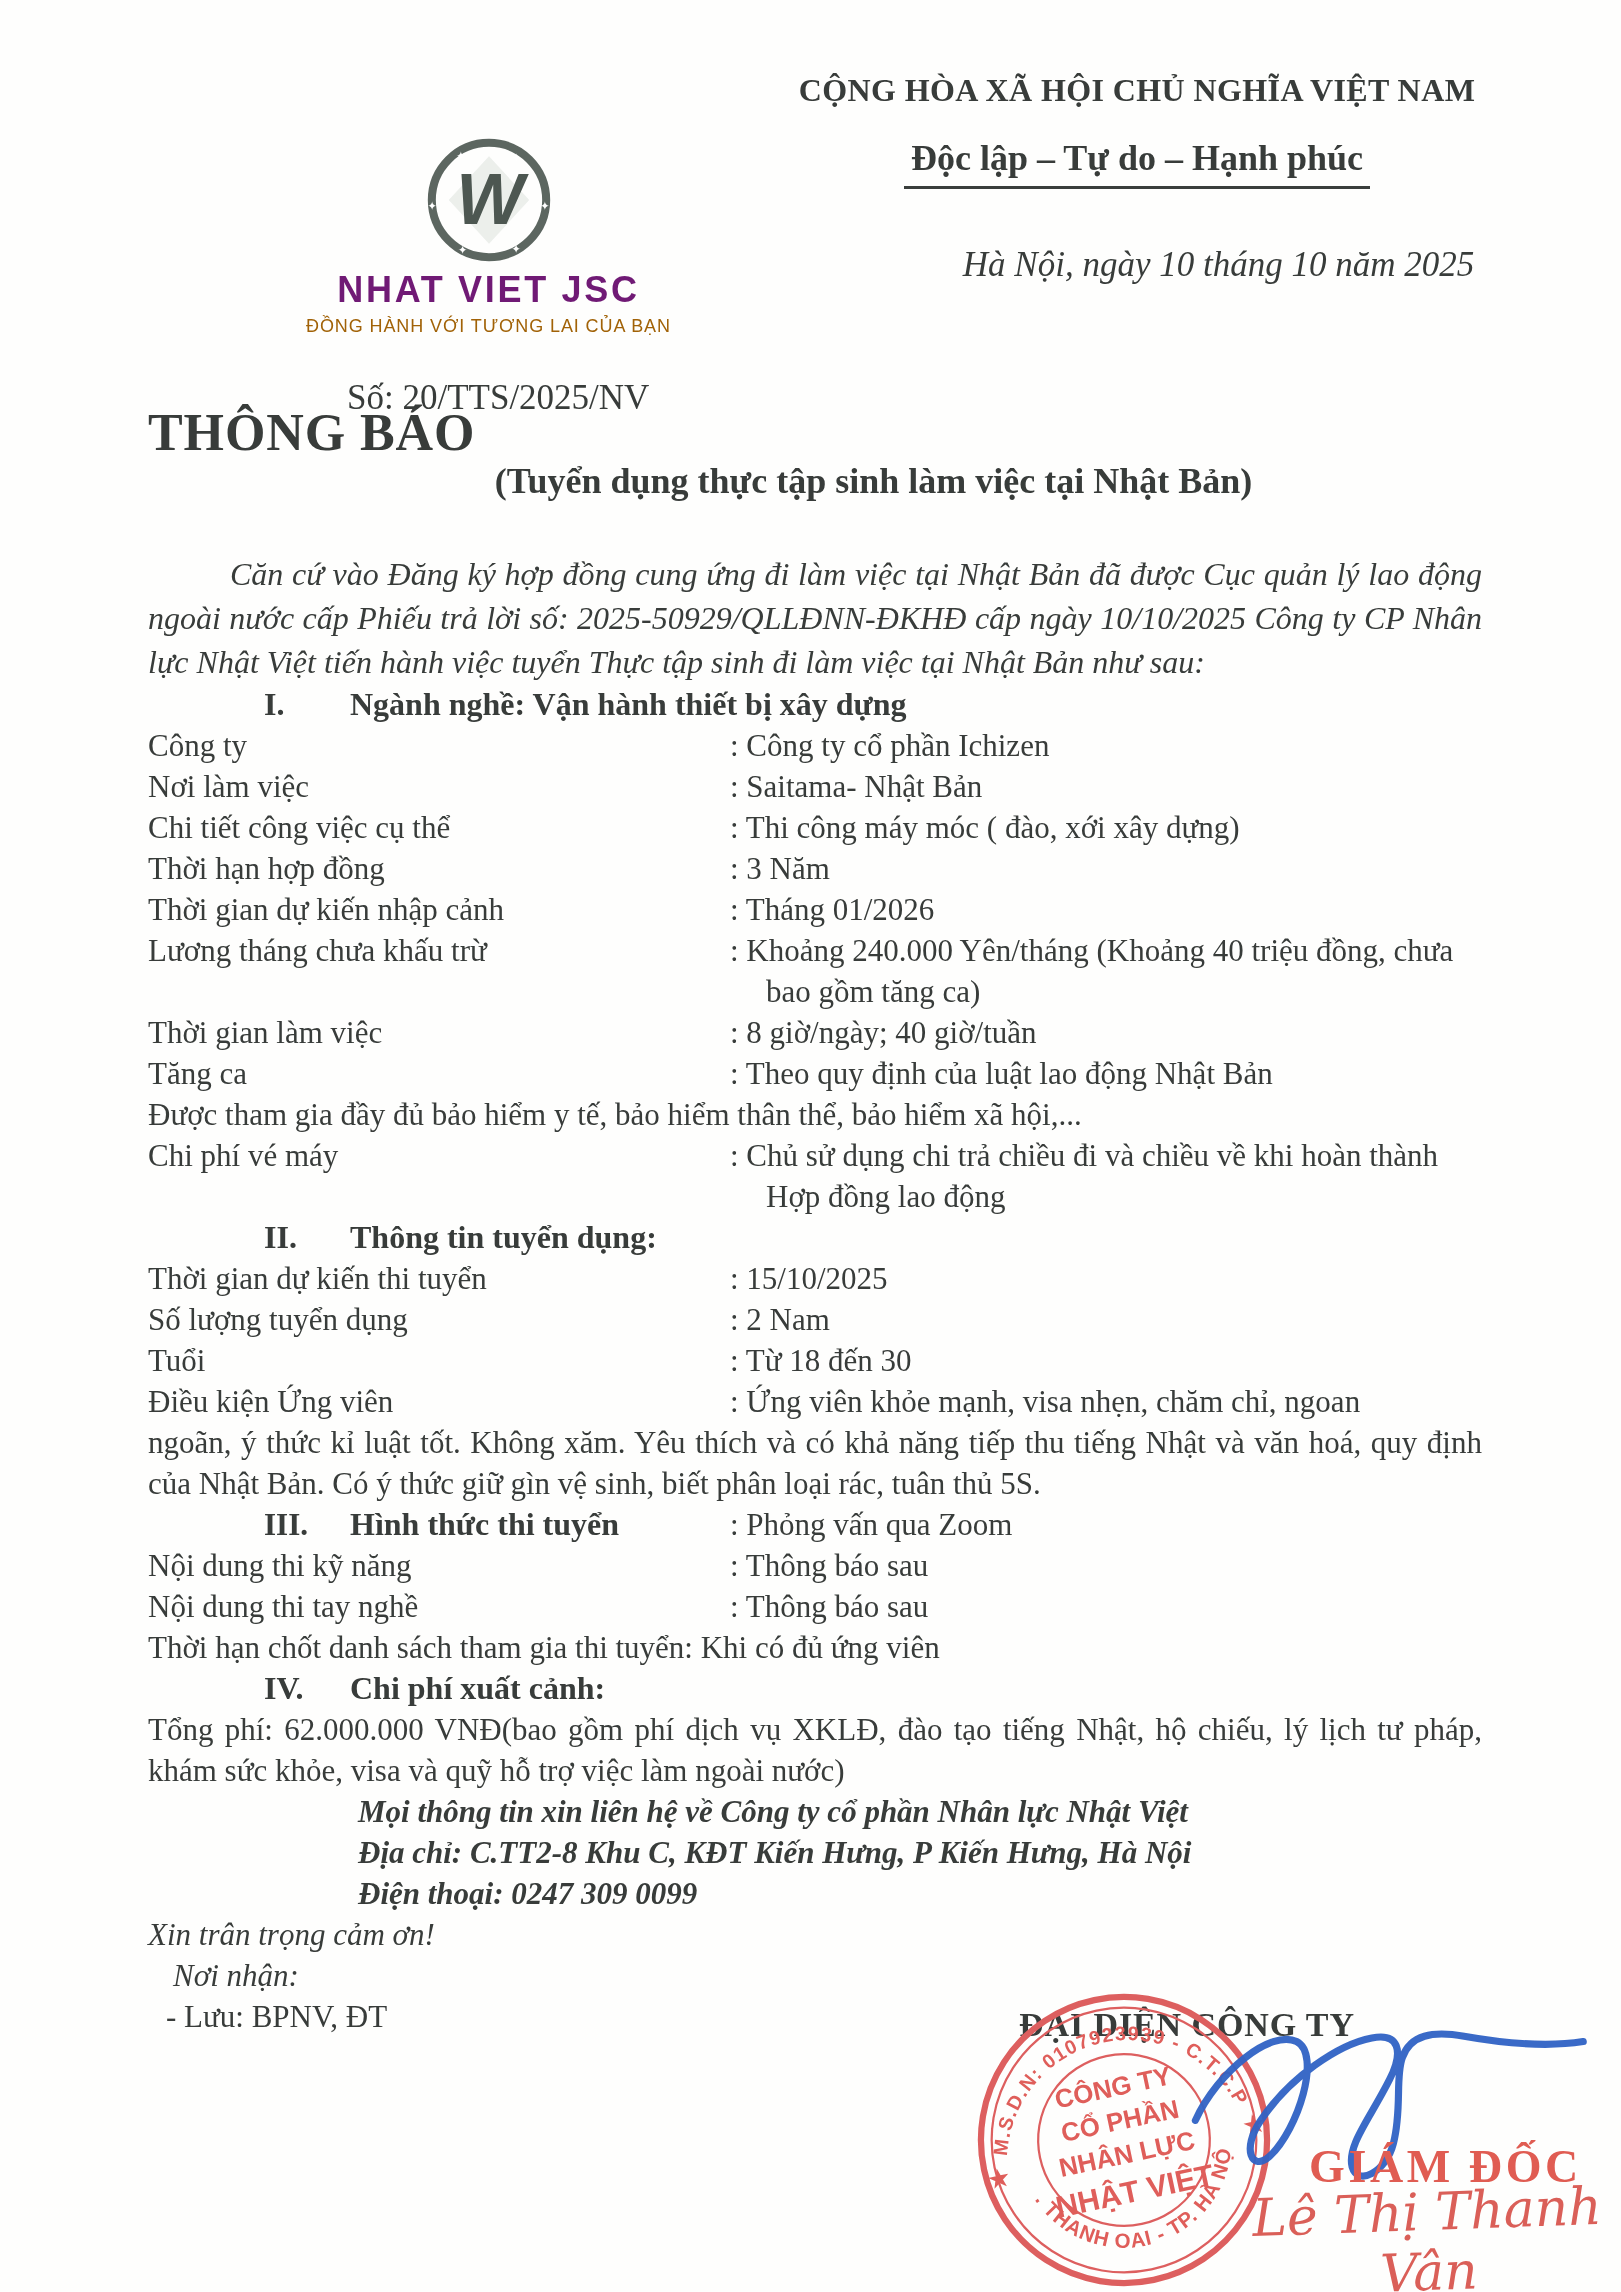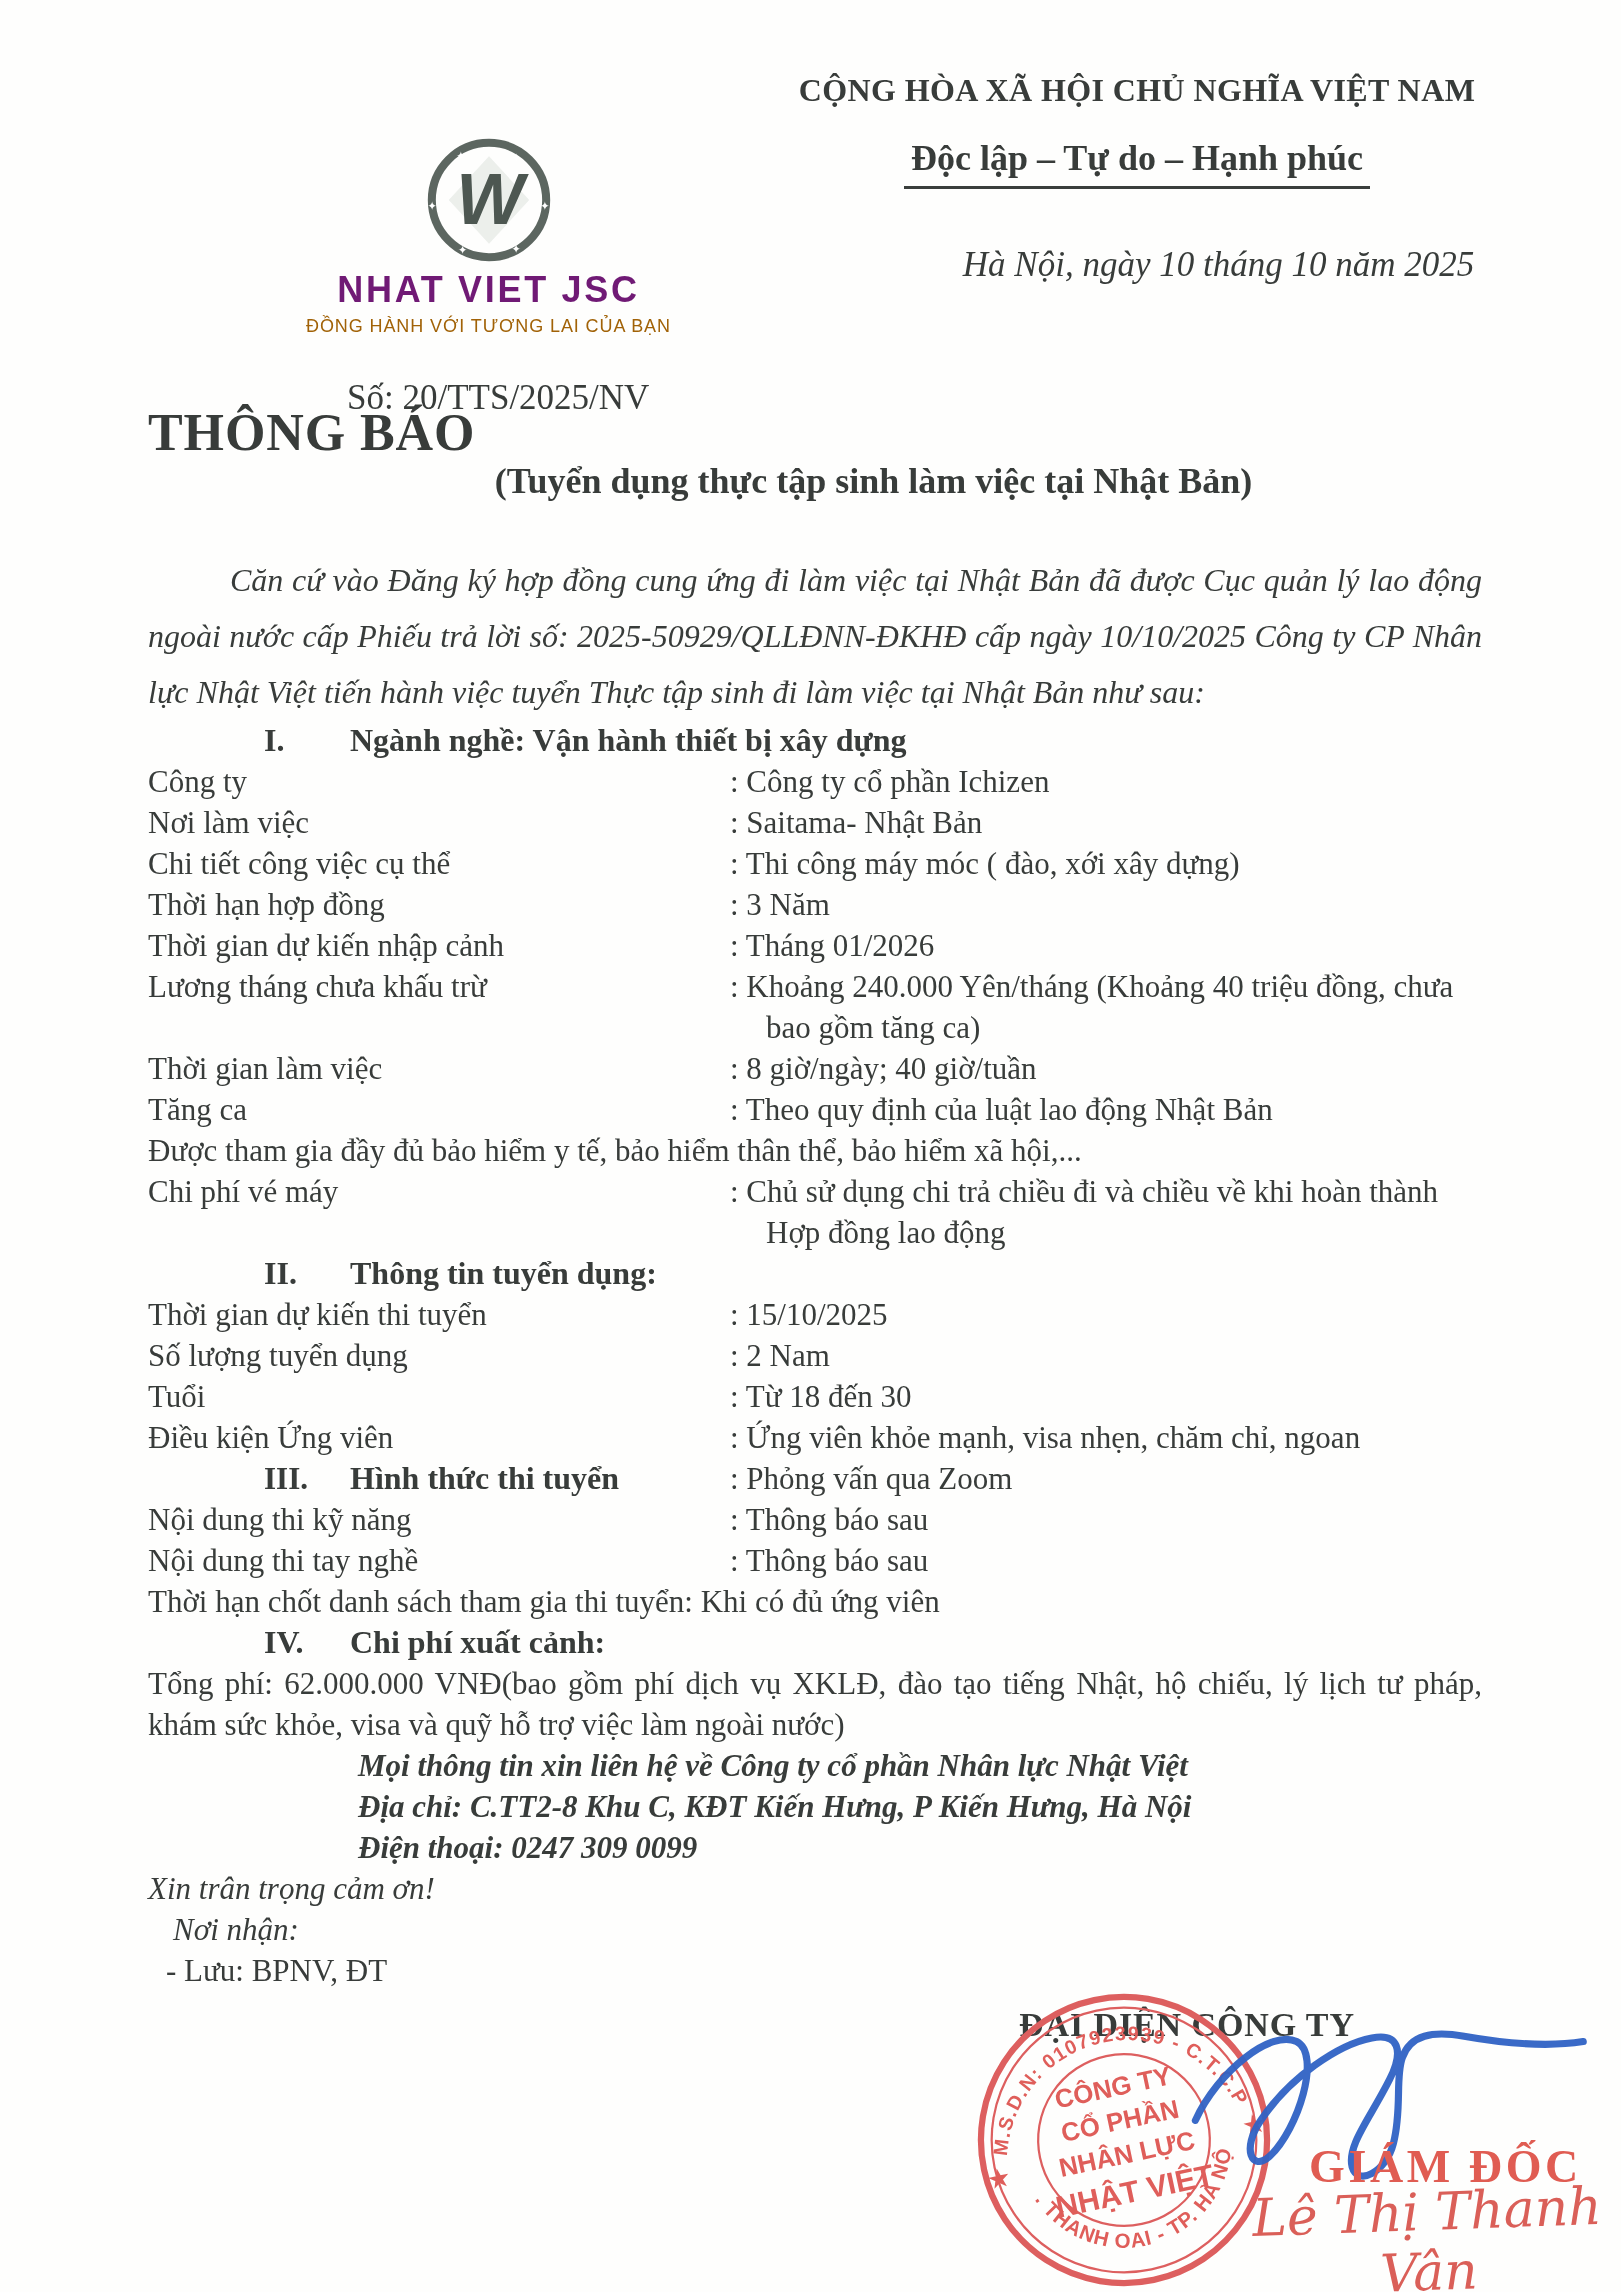--- a/index.html
+++ b/index.html
@@ -22,21 +22,21 @@
   .doc-number{position:absolute;left:347px;top:378px;font-size:35px;}
 
   
   .doc-title{position:absolute;left:148px;top:403px;width:1451px;text-align:left;
              font-size:52px;font-weight:bold;letter-spacing:0.9px;}
   .doc-subtitle{position:absolute;left:148px;top:460px;width:1451px;text-align:center;
              font-size:36px;font-weight:bold;}
 
   
   .flow{position:absolute;left:148px;top:552px;width:1334px;font-size:31px;line-height:41px;}
-  .intro{font-size:32px;font-style:italic;text-align:justify;text-indent:82px;line-height:56px;}
+  .intro{font-size:32px;font-style:italic;text-align:justify;text-indent:82px;line-height:44px;}
   .sec{font-weight:bold;font-size:32px;}
   .num{display:inline-block;margin-left:116px;width:86px;font-weight:bold;}
   .row{display:flex;}
   .lbl{flex:0 0 582px;width:582px;}
   .val{flex:1;padding-left:36px;text-indent:-36px;}
   .sec-title-inline{font-weight:bold;font-size:32px;}
   .cont{text-align:justify;}
   .para{text-align:justify;}
   .contact-line{margin-left:210px;font-weight:bold;font-style:italic;}
   .closing{font-style:italic;}
@@ -143,20 +143,21 @@
       <span class="val">: 2 Nam</span>
     </div>
     <div class="row">
       <span class="lbl">Tuổi</span>
       <span class="val">: Từ 18 đến 30</span>
     </div>
     <div class="row">
       <span class="lbl">Điều kiện Ứng viên</span>
       <span class="val">: Ứng viên khỏe mạnh, visa nhẹn, chăm chỉ, ngoan</span>
     </div>
+    <div class="cont">ngoãn, ý thức kỉ luật tốt.  Không xăm. Yêu thích và có khả năng tiếp thu tiếng Nhật và văn hoá, quy định của Nhật Bản. Có ý thức giữ gìn vệ sinh, biết phân loại rác, tuân thủ 5S.</div>
 
     <div class="row">
       <span class="lbl"><span class="num">III.</span><span class="sec-title-inline">Hình thức thi tuyển</span></span>
       <span class="val">: Phỏng vấn qua Zoom</span>
     </div>
     <div class="row">
       <span class="lbl">Nội dung thi kỹ năng</span>
       <span class="val">: Thông báo sau</span>
     </div>
     <div class="row">

